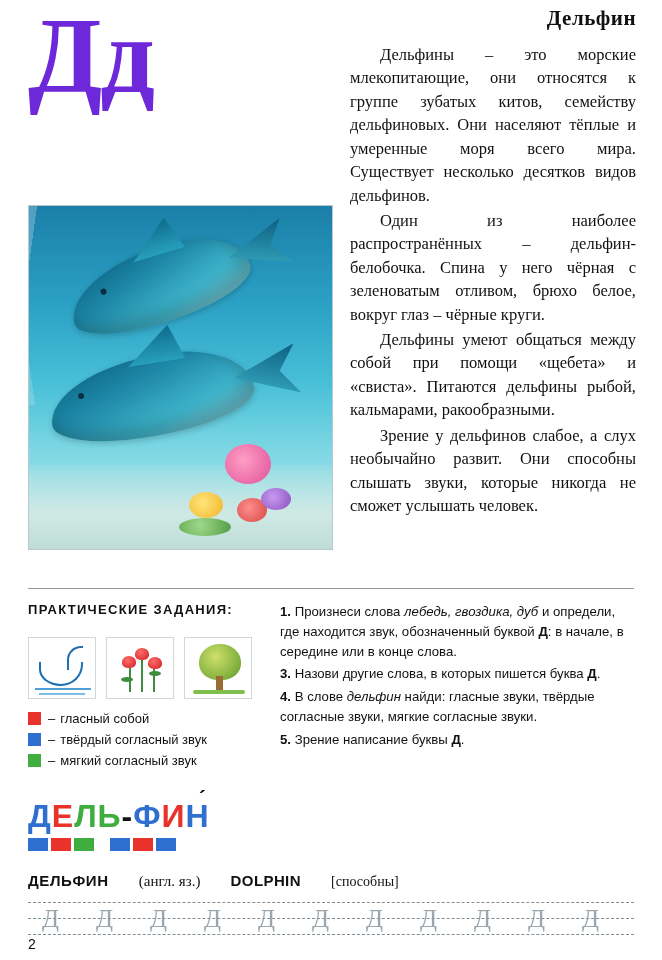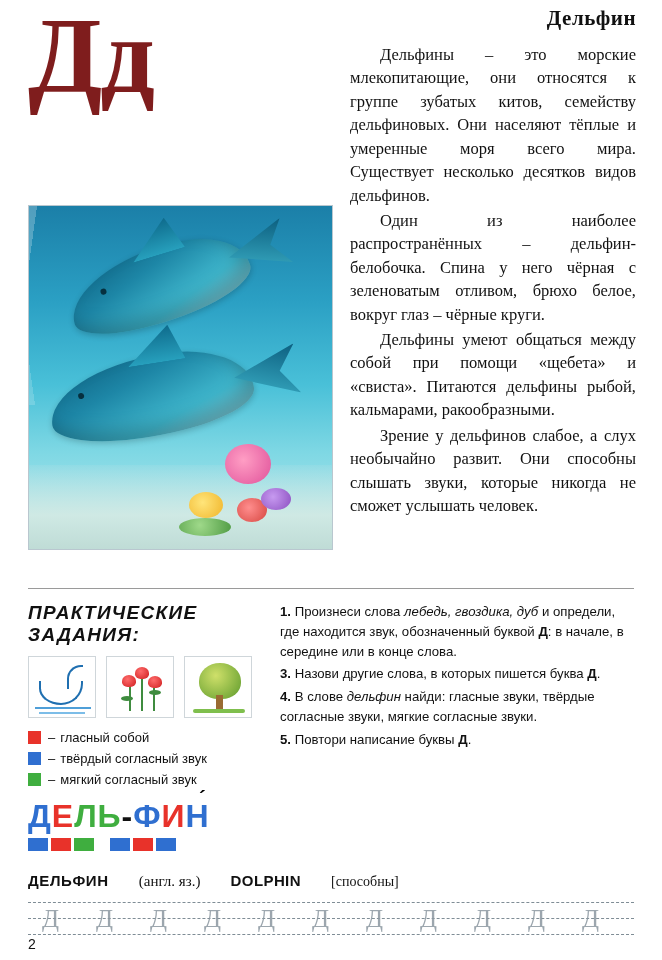--- a/index.html
+++ b/index.html
@@ -23,21 +23,21 @@
     top: 0; left: 0;
     width: 662px; height: 580px;
   }
   .bigletter {
     position: absolute;
     left: 28px; top: 2px;
     font-family: "Liberation Serif", serif;
     font-weight: bold;
     font-size: 108px;
     line-height: 1;
-    color: #7f1d1d;
+    color: #6d28d9;
     letter-spacing: -2px;
   }
   .illustration {
     position: absolute;
     left: 28px; top: 205px;
     width: 305px; height: 345px;
     border: 1px solid #b9c7cf;
     overflow: hidden;
     background: linear-gradient(180deg,#1b7fa8 0%, #2ba0c4 28%, #49c0d8 52%, #7fd8e4 72%, #bfeaee 100%);
   }
@@ -144,25 +144,24 @@
     background: #9a9a9a;
   }
 
   
   .practice-left {
     position: absolute;
     left: 28px; top: 602px;
     width: 238px;
   }
   .practice-title {
-    font-size: 19px;
+    font-size: 13px;
     font-weight: bold;
     letter-spacing: 1.3px;
-    margin-bottom: 10px;
-    font-style: italic;
+    margin-bottom: 20px;
   }
   .pics {
     display: flex;
     gap: 10px;
     margin-bottom: 12px;
   }
   .pic {
     width: 68px; height: 62px;
     border: 1px solid #cfd6da;
     position: relative;
@@ -388,21 +387,21 @@
     <span class="ru">ДЕЛЬФИН</span>
     <span class="lang">(англ. яз.)</span>
     <span class="en">DOLPHIN</span>
     <span class="ipa">[способны]</span>
   </div>
 
   <div class="tasks" id="tasks">
       <p><b>1. </b><span>Произнеси слова </span><i>лебедь, гвоздика, дуб</i><span> и определи, где находится звук, обозначенный буквой </span><b>Д</b><span>: в начале, в середине или в конце слова.</span></p>
       <p><b>3. </b><span>Назови другие слова, в которых пишется буква </span><b>Д</b><span>.</span></p>
       <p><b>4. </b><span>В слове </span><i>дельфин</i><span> найди: гласные звуки, твёрдые согласные звуки, мягкие согласные звуки.</span></p>
-      <p><b>5. </b><span>Повтори написание буквы </span><b>Д</b><span>.</span></p>
+      <p><b>5. </b><span>Зрение написание буквы </span><b>Д</b><span>.</span></p>
     </div>
 
   <div class="tracing" id="tracing">
     <div class="rule r-top"></div>
     <div class="rule r-mid"></div>
     <div class="rule r-bot"></div>
   <span class="tr-letter" style="left: 14px;">Д</span>
       <span class="tr-letter" style="left: 68px;">Д</span>
       <span class="tr-letter" style="left: 122px;">Д</span>
       <span class="tr-letter" style="left: 176px;">Д</span>

